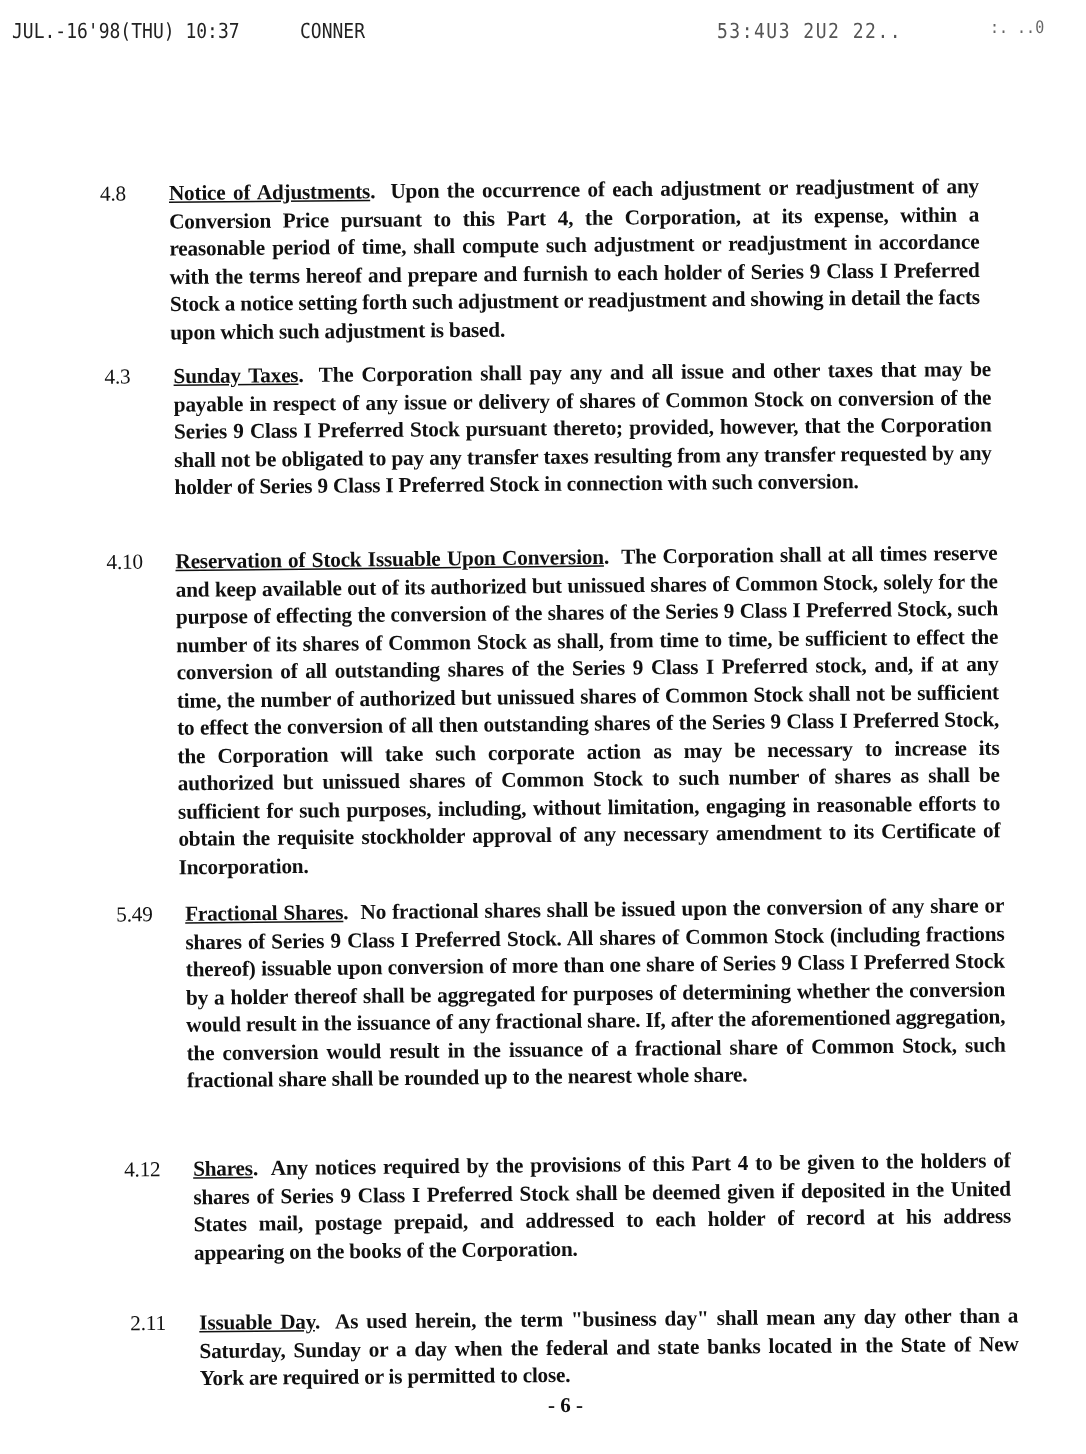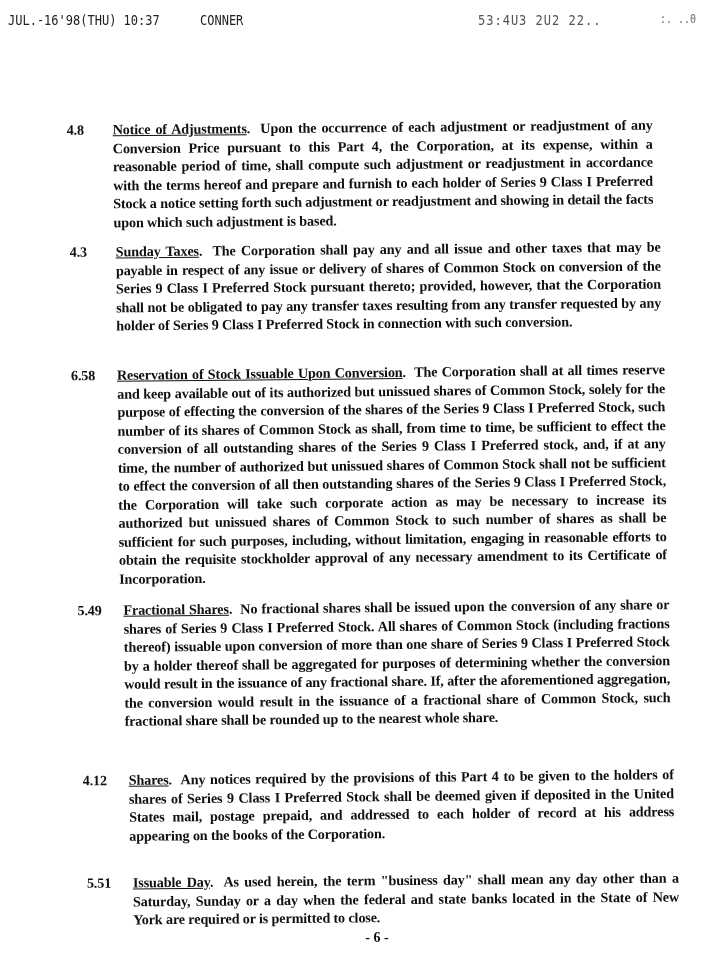--- a/index.html
+++ b/index.html
@@ -15,21 +15,21 @@
   .fax-header span { position: absolute; top: 0; white-space: nowrap; }
   .fh-date { left: 0; }
   .fh-name { left: 192px; }
   .fh-num { left: 470px; color: #555; letter-spacing: 1px; }
   .fh-page { left: 652px; color: #666; font-size: 10px; }
 
   .section {
     position: absolute; font-size: 14.2px; line-height: 18.5px;
     text-align: justify; font-weight: bold; letter-spacing: -0.15px;
   }
-  .section .num { position: absolute; left: -46px; top: 0; font-weight: bold; }
+  .section .num { position: absolute; left: -46px; top: 0; font-weight: normal; }
   .section .heading { text-decoration: underline; }
   .section .u { }
 
   #s48 { left: 113px; top: 118px; width: 540px; transform: rotate(-0.5deg); }
   #s49 { left: 116px; top: 240px; width: 545px; transform: rotate(-0.5deg); }
   #s410 { left: 118px; top: 363px; width: 548px; transform: rotate(-0.6deg); }
   #s411 { left: 124px; top: 598px; width: 546px; transform: rotate(-0.6deg); }
   #s412 { left: 129px; top: 768px; width: 545px; transform: rotate(-0.6deg); }
   #s413 { left: 133px; top: 871px; width: 546px; transform: rotate(-0.5deg); }
 
@@ -55,36 +55,36 @@
 </div>
 
 <div class="section" id="s49">
   <span class="num">4.3</span>
   <span class="heading">Sunday Taxes</span>.&nbsp;
   <span>The Corporation shall pay any and all issue and other taxes that may be payable in respect of any issue or delivery of shares of Common Stock on conversion of the Series 9 Class I Preferred Stock pursuant thereto;</span>
   <span class="u">provided, however</span><span>, that the Corporation shall not be obligated to pay any transfer taxes resulting from any transfer requested by any holder of Series 9 Class I Preferred Stock in connection with such conversion.</span>
 </div>
 
 <div class="section" id="s410">
-  <span class="num">6.58</span>
+  <span class="num">4.10</span>
   <span class="heading">Reservation of Stock Issuable Upon Conversion</span>.&nbsp;
   <span>The Corporation shall at all times reserve and keep available out of its authorized but unissued shares of Common Stock, solely for the purpose of effecting the conversion of the shares of the Series 9 Class I Preferred Stock, such number of its shares of Common Stock as shall, from time to time, be sufficient to effect the conversion of all outstanding shares of the Series 9 Class I Preferred stock, and, if at any time, the number of authorized but unissued shares of Common Stock shall not be sufficient to effect the conversion of all then outstanding shares of the Series 9 Class I Preferred Stock, the Corporation will take such corporate action as may be necessary to increase its authorized but unissued shares of Common Stock to such number of shares as shall be sufficient for such purposes, including, without limitation, engaging in reasonable efforts to obtain the requisite stockholder approval of any necessary amendment to its Certificate of Incorporation.</span>
 </div>
 
 <div class="section" id="s411">
   <span class="num">5.49</span>
   <span class="heading">Fractional Shares</span>.&nbsp;
   <span>No fractional shares shall be issued upon the conversion of any share or shares of Series 9 Class I Preferred Stock.  All shares of Common Stock (including fractions thereof) issuable upon conversion of more than one share of Series 9 Class I Preferred Stock by a holder thereof shall be aggregated for purposes of determining whether the conversion would result in the issuance of any fractional share.  If, after the aforementioned aggregation, the conversion would result in the issuance of a fractional share of Common Stock, such fractional share shall be rounded up to the nearest whole share.</span>
 </div>
 
 <div class="section" id="s412">
   <span class="num">4.12</span>
   <span class="heading">Shares</span>.&nbsp;
   <span>Any notices required by the provisions of this Part 4 to be given to the holders of shares of Series 9 Class I Preferred Stock shall be deemed given if deposited in the United States mail, postage prepaid, and addressed to each holder of record at his address appearing on the books of the Corporation.</span>
 </div>
 
 <div class="section" id="s413">
-  <span class="num">5.51</span>
+  <span class="num">2.11</span>
   <span class="heading">Issuable Day</span>.&nbsp;
   <span>As used herein, the term "business day" shall mean any day other than a Saturday, Sunday or a day when the federal and state banks located in the State of New York are required or is permitted to close.</span>
 </div>
 
 <div class="page-number">- 6 -</div>
 
 </body></html>

